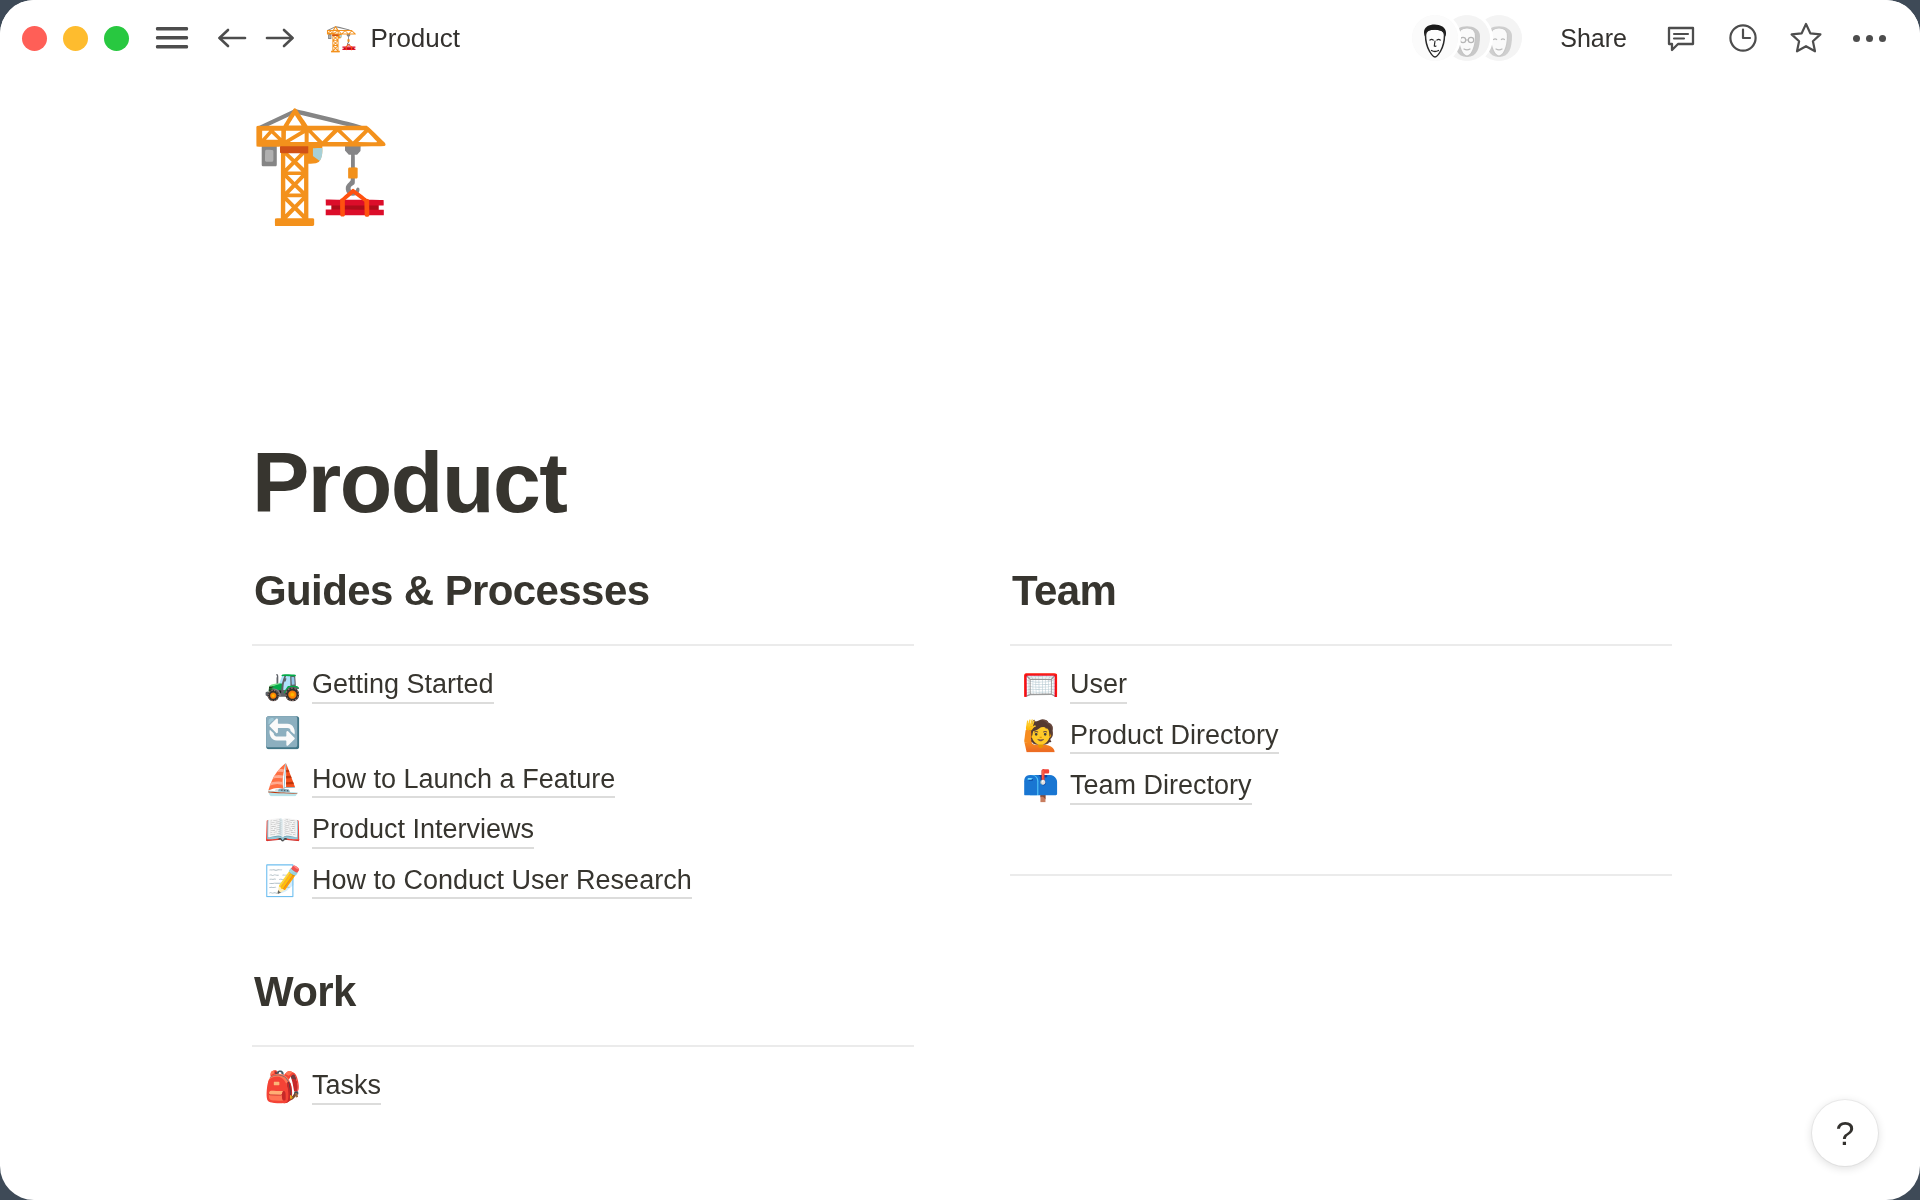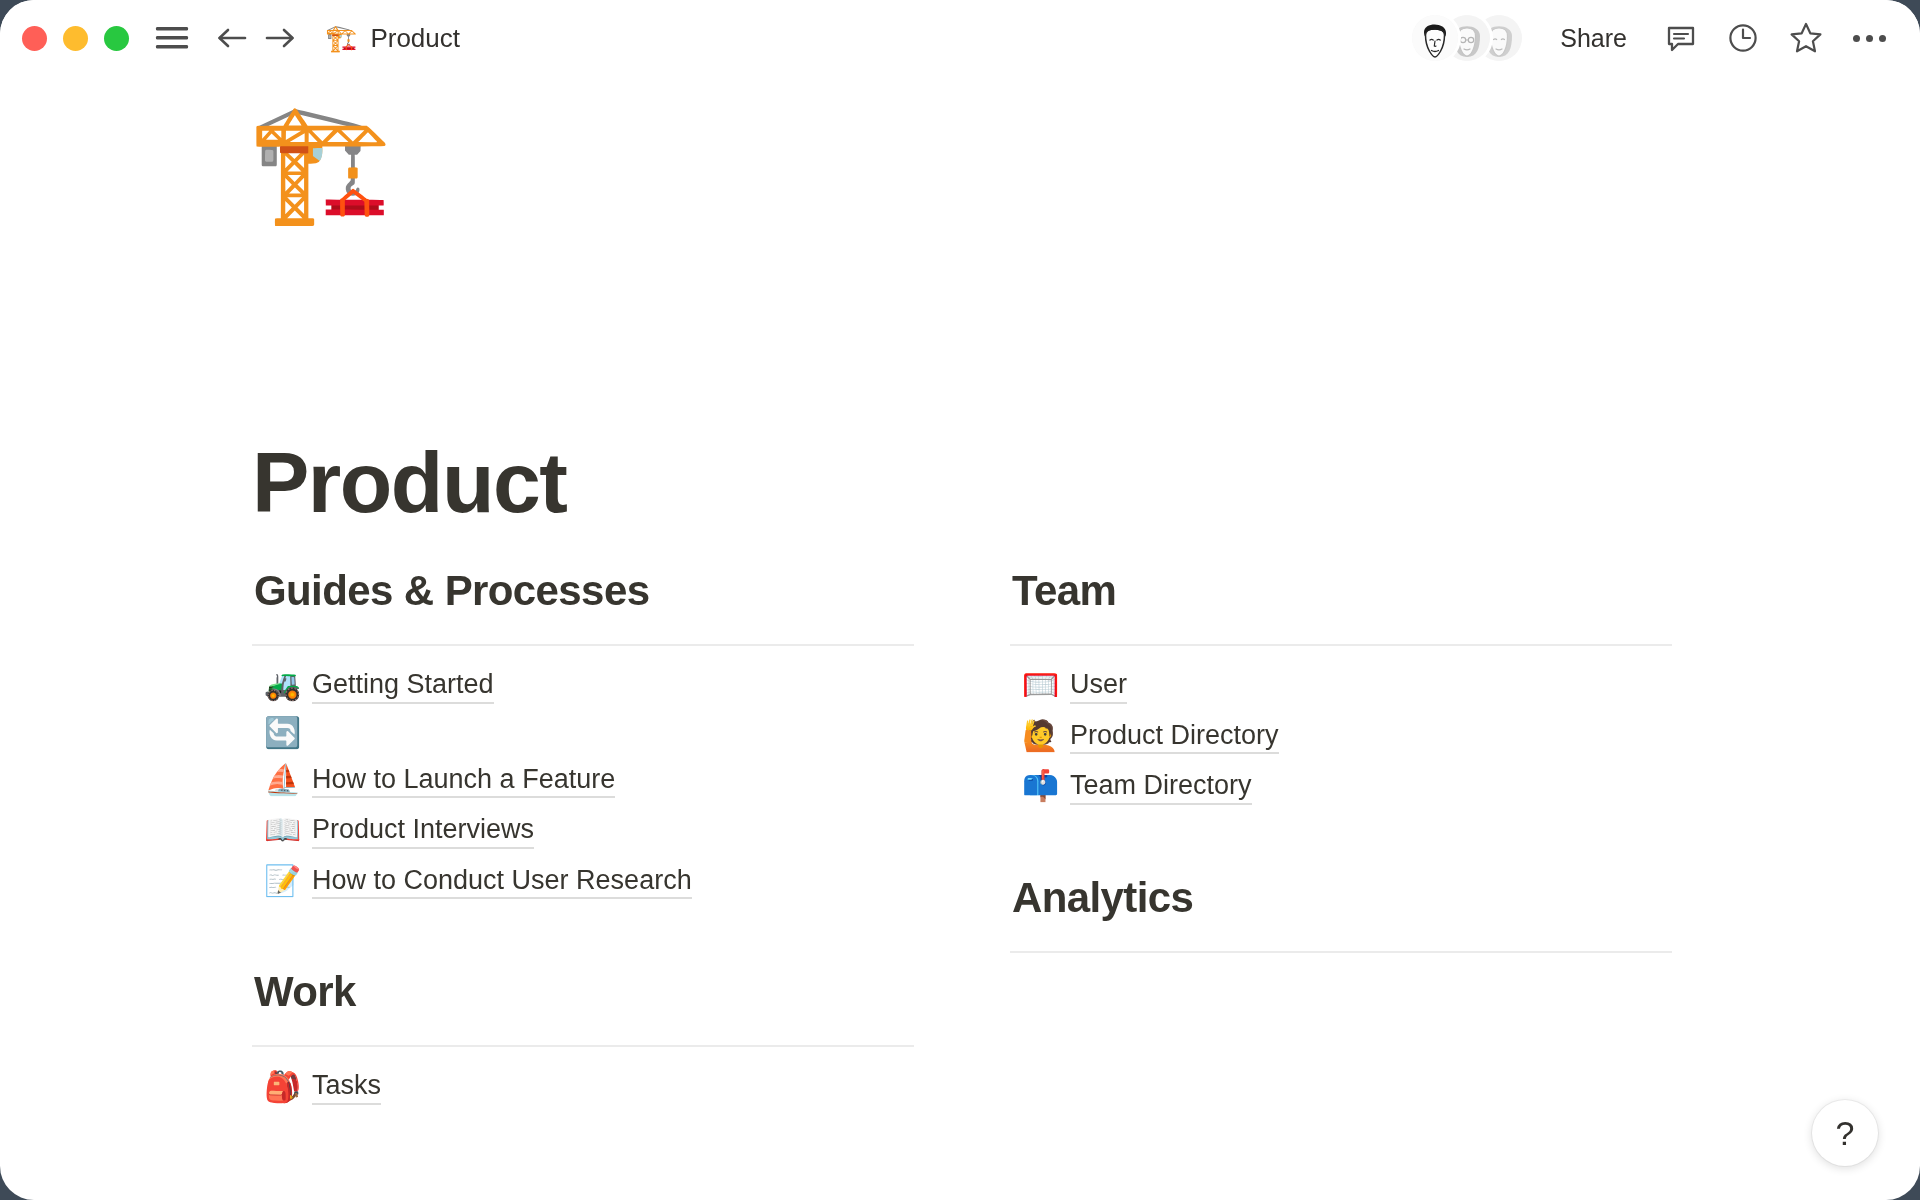--- a/index.html
+++ b/index.html
@@ -416,21 +416,20 @@
             <span class="link-label">Product Directory</span>
           </div>
 
           <div class="link-row">
             <span class="link-emoji">📫</span>
             <span class="link-label">Team Directory</span>
           </div>
         </div>
 
         <div class="section">
-          <div class="section-title">Analytics</div>
           <div class="section-divider"></div>
 
         </div>
 
       </div>
     </div>
 
     <div id="help-button">?</div>
 
   </div>

